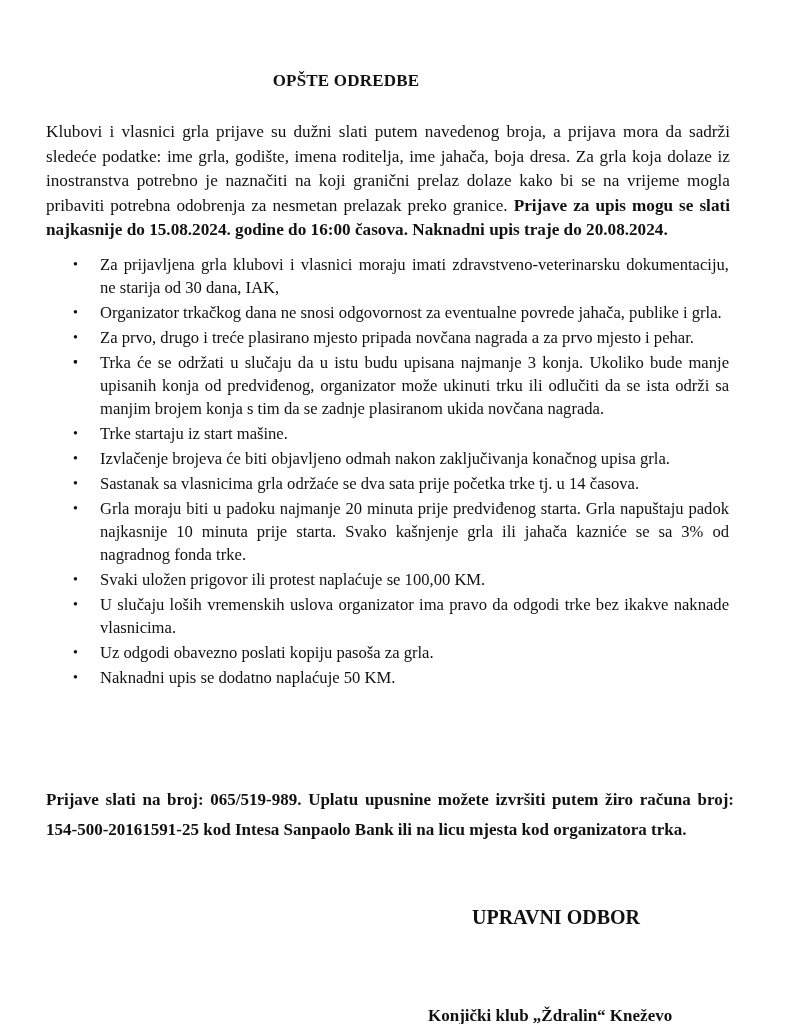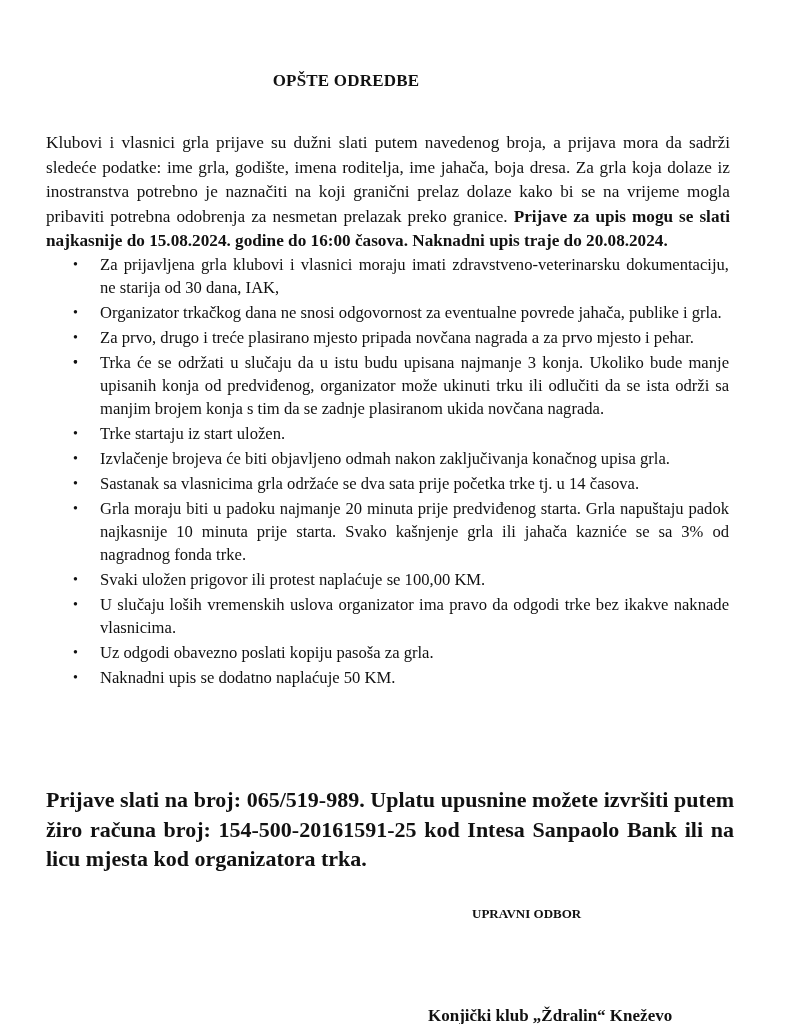--- a/index.html
+++ b/index.html
@@ -5,65 +5,65 @@
     html, body { margin: 0; padding: 0; background: #ffffff; }
     body {
       width: 786px; height: 1024px; position: relative; overflow: hidden;
       font-family: "Liberation Serif", serif; color: #111111;
     }
     .title {
       position: absolute; left: 0; width: 692px; top: 71px;
       text-align: center; font-weight: bold; font-size: 17px; letter-spacing: 0.2px;
     }
     .intro {
-      position: absolute; left: 46px; width: 684px; top: 131px;
+      position: absolute; left: 46px; width: 684px; top: 120px;
       font-size: 17.2px; line-height: 24.5px; text-align: justify;
     }
     .intro b { font-weight: bold; }
     ul.rules {
       position: absolute; left: 0; top: 253px; width: 786px;
       margin: 0; padding: 0; list-style: none;
     }
     ul.rules li {
       position: relative; padding-left: 100px; width: 629px;
       font-size: 16.6px; line-height: 23px; text-align: justify;
       margin-bottom: 2px;
     }
     ul.rules li .bullet {
       position: absolute; left: 73px; top: 0; font-size: 14px;
     }
     .payment {
       position: absolute; left: 46px; width: 688px; top: 785px;
-      font-weight: bold; font-size: 22px; line-height: 29.5px;
+      font-weight: bold; font-size: 17px; line-height: 29.5px;
       text-align: justify; font-family: "Liberation Sans Narrow", "Liberation Serif", serif;
     }
     .board {
       position: absolute; left: 472px; top: 906px;
-      font-weight: bold; font-size: 13px;
+      font-weight: bold; font-size: 20px;
     }
     .club {
       position: absolute; left: 428px; top: 1006px;
       font-weight: bold; font-size: 17px;
     }
   </style>
 </head>
 <body>
 
 <div>
   <div class="title">OPŠTE ODREDBE</div>
 
   <p class="intro" style="margin:0;"><span>Klubovi i vlasnici grla prijave su dužni slati putem navedenog broja, a prijava mora da sadrži sledeće podatke: ime grla, godište, imena roditelja, ime jahača, boja dresa. Za grla koja dolaze iz inostranstva potrebno je naznačiti na koji granični prelaz dolaze kako bi se na vrijeme mogla pribaviti potrebna odobrenja za nesmetan prelazak preko granice. </span><b>Prijave za upis mogu se slati najkasnije do 15.08.2024. godine do 16:00 časova. Naknadni upis traje do 20.08.2024.</b></p>
 
   <ul class="rules">
     <li><span class="bullet">•</span><span>Za prijavljena grla klubovi i vlasnici moraju imati zdravstveno-veterinarsku dokumentaciju, ne starija od 30 dana, IAK,</span></li>
     <li><span class="bullet">•</span><span>Organizator trkačkog dana ne snosi odgovornost za eventualne povrede jahača, publike i grla.</span></li>
     <li><span class="bullet">•</span><span>Za prvo, drugo i treće plasirano mjesto pripada novčana nagrada a za prvo mjesto i pehar.</span></li>
     <li><span class="bullet">•</span></li>
     <li><span class="bullet">•</span><span>Trka će se održati u slučaju da u istu budu upisana najmanje 3 konja. Ukoliko bude manje upisanih konja od predviđenog, organizator može ukinuti trku ili odlučiti da se ista održi sa manjim brojem konja s tim da se zadnje plasiranom ukida novčana nagrada.</span></li>
-    <li><span class="bullet">•</span><span>Trke startaju iz start uložen.</span></li>
+    <li><span class="bullet">•</span><span>Trke startaju iz start mašine.</span></li>
     <li><span class="bullet">•</span><span>Izvlačenje brojeva će biti objavljeno odmah nakon zaključivanja konačnog upisa grla.</span></li>
     <li><span class="bullet">•</span><span>Sastanak sa vlasnicima grla održaće se dva sata prije početka trke tj. u 14 časova.</span></li>
     <li><span class="bullet">•</span><span>Grla moraju biti u padoku najmanje 20 minuta prije predviđenog starta. Grla napuštaju padok najkasnije 10 minuta prije starta. Svako kašnjenje grla ili jahača kazniće se sa 3% od nagradnog fonda trke.</span></li>
     <li><span class="bullet">•</span><span>Svaki uložen prigovor ili protest naplaćuje se 100,00 KM.</span></li>
     <li><span class="bullet">•</span><span>U slučaju loših vremenskih uslova organizator ima pravo da odgodi trke bez ikakve naknade vlasnicima.</span></li>
     <li><span class="bullet">•</span><span>Uz odgodi obavezno poslati kopiju pasoša za grla.</span></li>
     <li><span class="bullet">•</span><span>Naknadni upis se dodatno naplaćuje 50 KM.</span></li>
   </ul>
 
   <p class="payment" style="margin:0;">Prijave slati na broj: 065/519-989. Uplatu upusnine možete izvršiti putem žiro računa broj: 154-500-20161591-25 kod Intesa Sanpaolo Bank ili na licu mjesta kod organizatora trka.</p>

